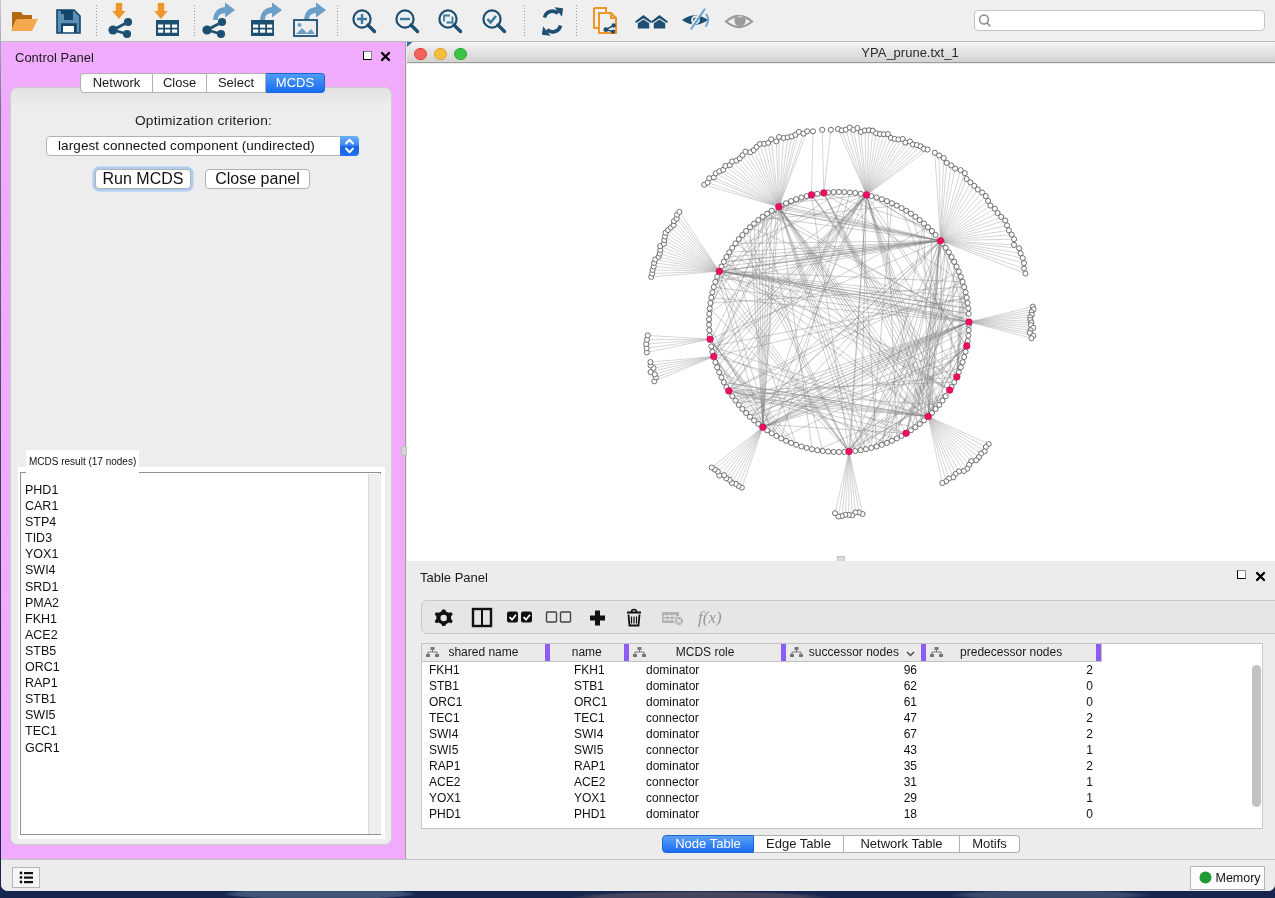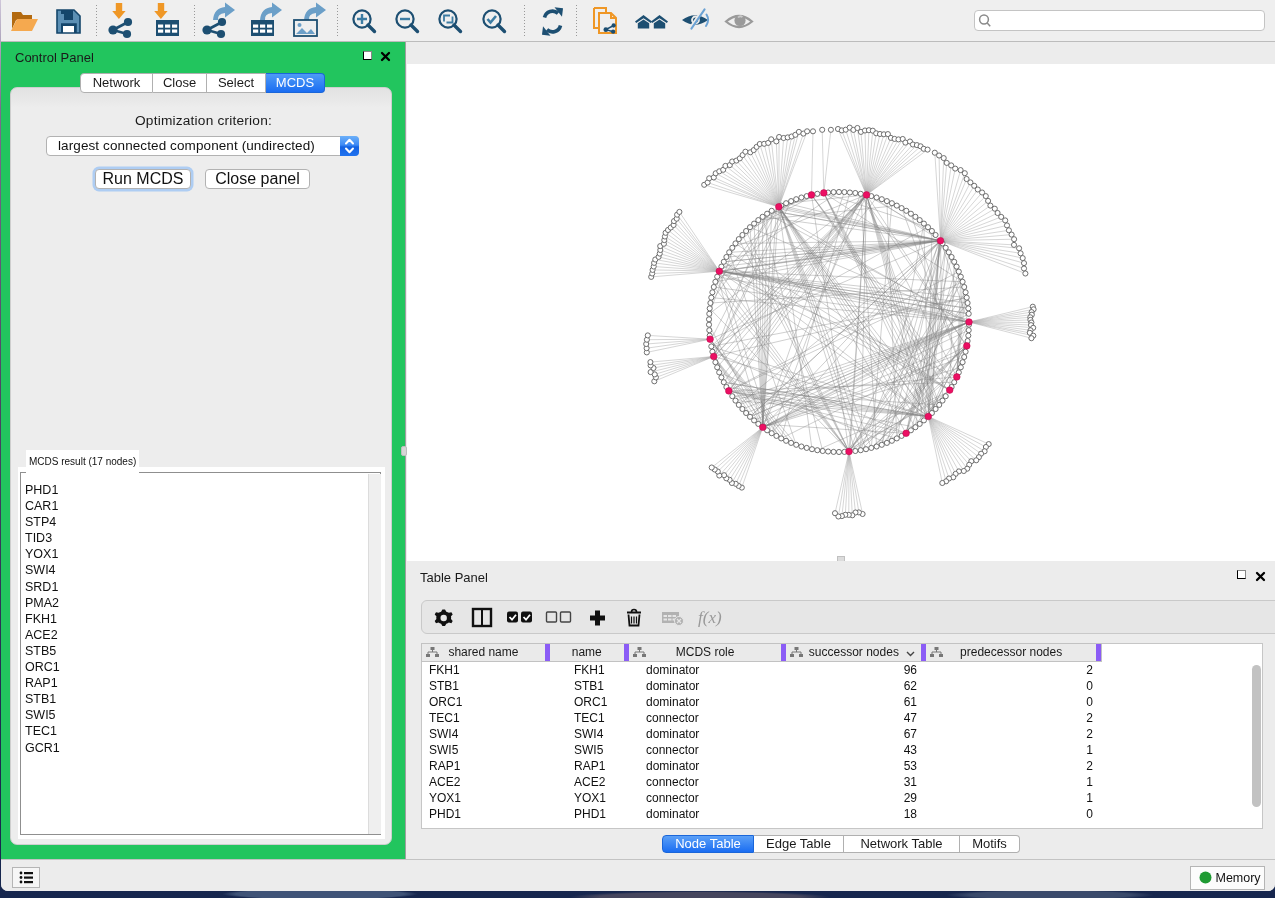--- a/index.html
+++ b/index.html
@@ -1,21 +1,21 @@
 <!DOCTYPE html>
 <html><head><meta charset="utf-8"><style>
 *{margin:0;padding:0;box-sizing:border-box}
 html,body{width:1275px;height:898px;overflow:hidden}
 body{font-family:"Liberation Sans",sans-serif;background:radial-gradient(140px 8px at 320px 894px,#3f5377 0 60%,transparent 70%),radial-gradient(200px 9px at 700px 897px,#46465e 0 50%,transparent 65%),radial-gradient(160px 8px at 1050px 895px,#3a4a6b 0 50%,transparent 65%),linear-gradient(180deg,#cfc7da 0%,#7a6e8e 12%,#4a4563 45%,#1d2c50 80%,#16264e 100%);position:relative}
 #win{position:absolute;left:1px;top:0;width:1274px;height:891px;background:#ececec;border-radius:0 0 7px 7px;overflow:hidden}
 .abs{position:absolute}
 #toolbar{position:absolute;left:0;top:0;width:1274px;height:42px;background:#efefef;border-bottom:1px solid #bcbcbc}
 .vsep{position:absolute;top:5px;height:32px;width:1px;background-image:repeating-linear-gradient(180deg,#999 0 1px,transparent 1px 3px)}
 #search{position:absolute;left:973px;top:10px;width:291px;height:21px;background:#fff;border:1px solid #c4c4c4;border-radius:4px}
-#cp{position:absolute;left:0;top:42px;width:405px;height:817px;background:#22c55e;border-right:1px solid #9f9f9f}
+#cp{position:absolute;left:0;top:42px;width:405px;height:817px;background:#f0abfc;border-right:1px solid #9f9f9f}
 .titletxt{font-size:13px;color:#1a1a1a}
 .floatbox{position:absolute;width:9px;height:9px;border:1.5px solid #000;border-right-color:#888;border-top-color:#888;background:#fff}
 #tabs{position:absolute;left:79px;top:31px;height:20px;display:flex}
 .seg{height:20px;border:1px solid #b0b0b0;border-left:none;background:#fff;font-size:13px;color:#1a1a1a;text-align:center;line-height:18px}
 .seg.first{border-left:1px solid #b0b0b0;border-radius:4px 0 0 4px}
 .seg.last{border-radius:0 4px 4px 0}
 .seg.sel{background:linear-gradient(180deg,#4f9bf6,#1a6df2);border-color:#1a66d9;color:#fff}
 #pane{position:absolute;left:9px;top:45px;width:382px;height:758px;border:1px solid #cecece;border-radius:7px;background:linear-gradient(180deg,#e2e2e2 0,#e9e9e9 13px,#ededed 20px)}
 #optlbl{position:absolute;left:0;top:113px;width:405px;text-align:center;font-size:13.7px;color:#1a1a1a;letter-spacing:0.2px}
 #combo{position:absolute;left:45px;top:136px;width:313px;height:20px;background:#fff;border:1px solid #b2b2b2;border-radius:4px;font-size:13.5px;color:#111;line-height:18px;padding-left:11px;letter-spacing:0.1px}
@@ -207,20 +207,29 @@
         <div>STB5</div>
         <div>ORC1</div>
         <div>RAP1</div>
         <div>STB1</div>
         <div>SWI5</div>
         <div>TEC1</div>
         <div>GCR1</div>
       </div>
     </div>
     <div class="abs" style="left:400px;top:446px;width:6px;height:10px;background:#d6d6d6;border:1px solid #bdbdbd;border-radius:2px"></div>
+    <div id="nettitle">
+      <svg class="abs" style="left:0;top:0" width="6" height="5">
+        <path d="M0 0 h5.5 L0 5 z" fill="#3a6cb2"></path>
+      </svg>
+      <div class="light" style="left:7px;background:#f4645c;border:0.5px solid #dd4840"></div>
+      <div class="light" style="left:27px;background:#f6bd40;border:0.5px solid #dfa32e"></div>
+      <div class="light" style="left:47px;background:#3cc446;border:0.5px solid #2aa834"></div>
+      <div id="ntxt">YPA_prune.txt_1</div>
+    </div>
     <div id="canvas"><svg width="870" height="498" viewBox="0 0 870 498">
         <path d="M371.8 142.8L297.2 120.8M371.8 142.8L300.6 118.5M371.8 142.8L302.2 114.3M371.8 142.8L306.8 113.4M371.8 142.8L308.7 109.3M371.8 142.8L312.3 107.3M371.8 142.8L316.2 105.8M371.8 142.8L318.4 101.9M371.8 142.8L322.8 101.1M371.8 142.8L325.2 97.5M371.8 142.8L329.4 96.6M371.8 142.8L332.8 94.4M371.8 142.8L335.6 91.1M371.8 142.8L338.4 87.7M371.8 142.8L343.3 88.3M371.8 142.8L346.7 86.1M371.8 142.8L349.6 82.9M371.8 142.8L352.8 80.0M371.8 142.8L357.2 79.8M371.8 142.8L361.2 78.9M371.8 142.8L364.2 75.3M371.8 142.8L369.3 77.4M371.8 142.8L372.1 73.0M371.8 142.8L376.6 74.0M371.8 142.8L380.7 73.4M371.8 142.8L384.6 72.5M371.8 142.8L388.4 70.8M371.8 142.8L391.9 67.9M371.8 142.8L396.4 69.6M371.8 142.8L400.1 67.3M404.5 130.9L406.0 67.3M416.8 128.9L415.2 65.8M416.8 128.9L423.9 65.8M459.5 130.9L431.0 65.0M459.5 130.9L434.8 66.4M459.5 130.9L438.7 65.7M459.5 130.9L442.7 63.6M459.5 130.9L446.4 65.9M459.5 130.9L450.4 64.0M459.5 130.9L453.9 67.9M459.5 130.9L458.0 66.5M459.5 130.9L461.9 66.2M459.5 130.9L465.8 66.7M459.5 130.9L469.2 69.3M459.5 130.9L473.0 70.0M459.5 130.9L476.9 70.3M459.5 130.9L480.9 70.1M459.5 130.9L483.9 73.9M459.5 130.9L487.6 74.9M459.5 130.9L491.5 75.4M459.5 130.9L495.7 75.0M459.5 130.9L498.4 78.6M459.5 130.9L503.0 77.5M459.5 130.9L505.9 80.5M459.5 130.9L509.9 81.1M459.5 130.9L513.6 82.3M459.5 130.9L516.7 84.8M459.5 130.9L520.6 85.6M533.5 176.7L527.8 88.7M533.5 176.7L532.1 91.5M533.5 176.7L536.7 94.1M533.5 176.7L539.7 98.9M533.5 176.7L544.2 101.4M533.5 176.7L548.2 104.6M533.5 176.7L553.6 106.1M533.5 176.7L557.8 109.2M533.5 176.7L559.6 115.0M533.5 176.7L563.4 118.4M533.5 176.7L567.2 121.8M533.5 176.7L570.8 125.5M533.5 176.7L575.1 128.5M533.5 176.7L578.8 132.1M533.5 176.7L581.1 136.9M533.5 176.7L583.4 141.6M533.5 176.7L587.8 144.7M533.5 176.7L590.6 149.0M533.5 176.7L594.2 152.9M533.5 176.7L598.2 156.4M533.5 176.7L600.0 161.4M533.5 176.7L601.9 166.3M533.5 176.7L604.6 170.6M533.5 176.7L607.1 175.2M533.5 176.7L607.0 180.9M533.5 176.7L612.1 184.3M533.5 176.7L613.6 189.3M533.5 176.7L615.7 194.1M533.5 176.7L617.0 199.1M533.5 176.7L617.0 204.5M533.5 176.7L618.4 209.5M562.0 258.0L625.8 242.7M562.0 258.0L626.6 245.3M562.0 258.0L624.6 248.1M562.0 258.0L624.8 250.7M562.0 258.0L623.3 253.3M562.0 258.0L623.4 255.9M562.0 258.0L624.4 258.5M562.0 258.0L624.0 261.1M562.0 258.0L626.2 263.8M562.0 258.0L623.5 266.3M562.0 258.0L622.8 268.8M562.0 258.0L626.3 271.7M562.0 258.0L624.4 274.2M312.3 207.2L244.2 212.9M312.3 207.2L245.2 209.5M312.3 207.2L245.6 205.9M312.3 207.2L246.7 202.5M312.3 207.2L247.1 198.9M312.3 207.2L248.3 195.5M312.3 207.2L251.6 192.9M312.3 207.2L252.7 189.6M312.3 207.2L253.3 186.0M312.3 207.2L253.2 182.1M312.3 207.2L256.9 179.8M312.3 207.2L257.3 176.1M312.3 207.2L257.9 172.5M312.3 207.2L258.6 168.8M312.3 207.2L261.0 166.0M312.3 207.2L263.8 163.5M312.3 207.2L266.6 161.0M312.3 207.2L267.0 157.1M312.3 207.2L269.7 154.7M312.3 207.2L270.1 150.7M312.3 207.2L272.4 147.9M303.1 275.2L239.8 288.4M303.1 275.2L239.6 284.2M303.1 275.2L239.2 280.0M303.1 275.2L239.9 275.7M303.1 275.2L240.8 271.4M306.7 292.5L247.3 317.3M306.7 292.5L248.9 313.4M306.7 292.5L247.7 310.4M306.7 292.5L243.6 308.1M306.7 292.5L246.5 304.0M306.7 292.5L243.6 301.4M306.7 292.5L243.4 298.1M355.8 363.3L334.8 423.6M355.8 363.3L331.6 421.9M355.8 363.3L328.7 419.8M355.8 363.3L324.9 419.0M355.8 363.3L322.6 415.8M355.8 363.3L319.3 414.3M355.8 363.3L317.1 411.2M355.8 363.3L312.3 411.5M355.8 363.3L310.8 407.5M355.8 363.3L307.7 405.5M355.8 363.3L304.7 403.5M442.0 387.6L455.6 450.0M442.0 387.6L451.9 448.4M442.0 387.6L448.5 448.5M442.0 387.6L445.3 451.3M442.0 387.6L441.8 450.9M442.0 387.6L438.3 450.8M442.0 387.6L434.9 452.1M442.0 387.6L431.4 452.5M442.0 387.6L428.0 449.2M521.3 352.5L581.7 380.1M521.3 352.5L578.9 383.0M521.3 352.5L577.6 387.3M521.3 352.5L574.1 389.7M521.3 352.5L571.9 393.2M521.3 352.5L569.2 396.3M521.3 352.5L564.3 397.2M521.3 352.5L562.2 400.8M521.3 352.5L560.2 404.7M521.3 352.5L556.8 407.0M521.3 352.5L551.9 407.4M521.3 352.5L548.6 409.9M521.3 352.5L546.2 413.3M521.3 352.5L542.0 414.5M521.3 352.5L539.1 417.3M521.3 352.5L535.3 419.0" fill="none" stroke="#b0b0b0" stroke-width="0.7" opacity="0.75"></path>
         <path d="M371.8 142.8L464.3 383.9M371.8 142.8L459.0 385.2M371.8 142.8L453.7 386.2M371.8 142.8L448.3 387.0M371.8 142.8L528.6 345.0M371.8 142.8L524.9 349.0M371.8 142.8L521.0 352.8M371.8 142.8L516.9 356.4M371.8 142.8L512.7 359.9M371.8 142.8L508.4 363.2M371.8 142.8L325.3 183.8M371.8 142.8L303.4 277.0M371.8 142.8L405.0 385.2M371.8 142.8L306.8 223.0M371.8 142.8L426.6 128.1M371.8 142.8L303.4 239.0M404.5 130.9L547.2 318.2M404.5 130.9L544.6 323.0M404.5 130.9L541.8 327.7M404.5 130.9L351.3 156.1M416.8 128.9L532.2 340.9M416.8 128.9L528.6 345.0M416.8 128.9L524.9 349.0M416.8 128.9L521.0 163.2M416.8 128.9L555.6 217.8M459.5 130.9L310.2 303.3M459.5 130.9L308.4 298.2M459.5 130.9L306.8 293.0M459.5 130.9L305.4 287.7M459.5 130.9L304.3 282.4M459.5 130.9L532.2 340.9M459.5 130.9L528.6 345.0M459.5 130.9L524.9 349.0M459.5 130.9L521.0 352.8M459.5 130.9L516.9 356.4M459.5 130.9L442.9 387.5M459.5 130.9L316.8 318.2M459.5 130.9L319.4 323.0M459.5 130.9L325.3 183.8M459.5 130.9L528.6 171.0M459.5 130.9L559.7 282.4M459.5 130.9L302.3 249.8M459.5 130.9L314.4 313.4M459.5 130.9L379.1 139.2M459.5 130.9L453.7 386.2M533.5 176.7L516.9 356.4M533.5 176.7L512.7 359.9M533.5 176.7L508.4 363.2M533.5 176.7L314.4 202.6M533.5 176.7L316.8 197.8M533.5 176.7L319.4 193.0M533.5 176.7L364.7 146.8M533.5 176.7L369.4 144.1M533.5 176.7L374.2 141.6M533.5 176.7L379.1 139.2M533.5 176.7L308.4 217.8M533.5 176.7L312.2 207.6M533.5 176.7L316.8 197.8M533.5 176.7L322.2 188.3M533.5 176.7L328.5 179.4M533.5 176.7L355.6 152.8M533.5 176.7L364.7 146.8M533.5 176.7L343.0 352.8M533.5 176.7L464.3 132.1M533.5 176.7L535.5 336.6M533.5 176.7L331.8 340.9M533.5 176.7L562.0 260.7M533.5 176.7L489.8 374.4M533.5 176.7L364.7 369.2M533.5 176.7L343.0 352.8M533.5 176.7L310.2 212.7M533.5 176.7L557.2 223.0M533.5 176.7L553.8 212.7M562.0 258.0L304.3 233.6M562.0 258.0L306.8 223.0M562.0 258.0L310.2 212.7M562.0 258.0L314.4 202.6M562.0 258.0L347.1 356.4M562.0 258.0L343.0 352.8M562.0 258.0L339.1 349.0M562.0 258.0L335.4 345.0M562.0 258.0L331.8 340.9M562.0 258.0L328.5 336.6M562.0 258.0L479.9 378.9M562.0 258.0L343.0 163.2M562.0 258.0L343.0 352.8M562.0 258.0L351.3 359.9M562.0 258.0L521.0 352.8M562.0 258.0L360.1 149.7M312.3 207.2L559.7 233.6M312.3 207.2L560.6 239.0M312.3 207.2L561.3 244.4M312.3 207.2L561.7 249.8M312.3 207.2L562.0 255.3M312.3 207.2L561.3 244.4M312.3 207.2L561.7 249.8M312.3 207.2L432.0 128.0M312.3 207.2L364.7 369.2M312.3 207.2L532.2 175.1M312.3 207.2L555.6 217.8M303.1 275.2L389.2 380.8M303.1 275.2L384.1 378.9M303.1 275.2L379.1 376.8M303.1 275.2L374.2 374.4M303.1 275.2L316.8 318.2M303.1 275.2L305.4 228.3M306.7 292.5L374.2 374.4M306.7 292.5L364.7 369.2M306.7 292.5L355.6 363.2M306.7 292.5L347.1 356.4M306.7 292.5L360.1 149.7M306.7 292.5L379.1 139.2M306.7 292.5L559.7 233.6M306.7 292.5L459.0 130.8M321.8 326.9L508.4 363.2M321.8 326.9L499.3 369.2M321.8 326.9L489.8 374.4M321.8 326.9L551.8 207.6M321.8 326.9L555.6 217.8M321.8 326.9L547.2 318.2M321.8 326.9L532.2 340.9M321.8 326.9L469.6 133.5M355.8 363.3L343.0 163.2M355.8 363.3L347.1 159.6M355.8 363.3L351.3 156.1M355.8 363.3L355.6 152.8M355.8 363.3L360.1 149.7M355.8 363.3L364.7 146.8M355.8 363.3L369.4 144.1M355.8 363.3L561.7 266.2M355.8 363.3L560.6 277.0M355.8 363.3L558.6 287.7M355.8 363.3L302.0 260.7M355.8 363.3L553.8 303.3M355.8 363.3L437.4 128.1M355.8 363.3L562.0 260.7M355.8 363.3L557.2 293.0M355.8 363.3L561.7 249.8M355.8 363.3L310.2 212.7M442.0 387.6L306.8 223.0M442.0 387.6L308.4 217.8M442.0 387.6L310.2 212.7M442.0 387.6L312.2 207.6M442.0 387.6L555.6 217.8M442.0 387.6L558.6 228.3M442.0 387.6L560.6 239.0M442.0 387.6L553.8 212.7M442.0 387.6L331.8 175.1M442.0 387.6L339.1 167.0M442.0 387.6L541.8 327.7M442.0 387.6L302.7 244.4M442.0 387.6L335.4 171.0M521.3 352.5L328.5 336.6M521.3 352.5L325.3 332.2M521.3 352.5L322.2 327.7M521.3 352.5L319.4 323.0M521.3 352.5L316.8 318.2M521.3 352.5L516.9 159.6M521.3 352.5L524.9 167.0M521.3 352.5L532.2 175.1M521.3 352.5L538.7 183.8M521.3 352.5L304.3 282.4M521.3 352.5L541.8 188.3M521.3 352.5L316.8 318.2M521.3 352.5L316.8 197.8M521.3 352.5L560.6 277.0M521.3 352.5L560.6 277.0M499.1 369.3L538.7 183.8M499.1 369.3L544.6 193.0M499.1 369.3L549.6 202.6M499.1 369.3L553.8 212.7M499.1 369.3L305.4 287.7M499.1 369.3L544.6 323.0M499.1 369.3L351.3 359.9M559.8 281.9L453.7 386.2M559.8 281.9L448.3 387.0M559.8 281.9L442.9 387.5M559.8 281.9L437.4 387.9M559.8 281.9L453.7 129.8M559.8 281.9L374.2 374.4M549.8 312.9L553.8 212.7M549.8 312.9L555.6 217.8M549.8 312.9L557.2 223.0M549.8 312.9L558.6 228.3M549.8 312.9L453.7 129.8M549.8 312.9L325.3 332.2M542.7 326.1L312.2 207.6M542.7 326.1L316.8 197.8M542.7 326.1L322.2 188.3M542.7 326.1L328.5 179.4M542.7 326.1L547.2 197.8M371.8 142.8L533.5 176.7M371.8 142.8L355.8 363.3M371.8 142.8L521.3 352.5M459.5 130.9L355.8 363.3M459.5 130.9L442.0 387.6M533.5 176.7L312.3 207.2M533.5 176.7L355.8 363.3M533.5 176.7L442.0 387.6M562.0 258.0L312.3 207.2M562.0 258.0L355.8 363.3M312.3 207.2L521.3 352.5M416.8 128.9L521.3 352.5M404.5 130.9L442.0 387.6M306.7 292.5L521.3 352.5M303.1 275.2L533.5 176.7M321.8 326.9L459.5 130.9M499.1 369.3L371.8 142.8M549.8 312.9L312.3 207.2M532.2 175.1L474.8 380.8M464.3 383.9L484.9 139.2M553.8 303.3L464.3 383.9M559.7 233.6L304.3 282.4M479.9 378.9L312.2 308.4M562.0 260.7L364.7 146.8M339.1 167.0L410.3 129.8M322.2 188.3L389.2 380.8M535.5 179.4L453.7 386.2M503.9 149.7L553.8 303.3M304.3 282.4L521.0 163.2M469.6 382.5L453.7 129.8M535.5 179.4L479.9 378.9M532.2 175.1L524.9 349.0M516.9 159.6L474.8 380.8M557.2 223.0L303.4 239.0M442.9 128.5L374.2 374.4M384.1 137.1L306.8 293.0M469.6 382.5L559.7 233.6M489.8 141.6L351.3 156.1M503.9 366.3L551.8 207.6M560.6 277.0L474.8 380.8M494.6 144.1L553.8 303.3M541.8 327.7L410.3 386.2M415.7 387.0L355.6 152.8M538.7 332.2L437.4 387.9M302.3 249.8L328.5 179.4M555.6 298.2L464.3 383.9M364.7 369.2L453.7 129.8M489.8 374.4L479.9 137.1" fill="none" stroke="#828282" stroke-width="0.7" opacity="0.55"></path>
         <g fill="#fff" stroke="#606060" stroke-width="0.9">
           <circle cx="432.0" cy="128.0" r="2.55"></circle>
           <circle cx="437.4" cy="128.1" r="2.55"></circle>
           <circle cx="442.9" cy="128.5" r="2.55"></circle>
           <circle cx="448.3" cy="129.0" r="2.55"></circle>
           <circle cx="453.7" cy="129.8" r="2.55"></circle>
           <circle cx="464.3" cy="132.1" r="2.55"></circle>
@@ -668,21 +677,21 @@
           <span class="abs" style="left:7px">SWI5</span>
           <span class="abs" style="left:152px">SWI5</span>
           <span class="abs" style="left:224px">connector</span>
           <span class="abs" style="left:420px;width:75px;text-align:right">43</span>
           <span class="abs" style="left:600px;width:71px;text-align:right">1</span>
         </div>
         <div class="trow" style="top:96px">
           <span class="abs" style="left:7px">RAP1</span>
           <span class="abs" style="left:152px">RAP1</span>
           <span class="abs" style="left:224px">dominator</span>
-          <span class="abs" style="left:420px;width:75px;text-align:right">53</span>
+          <span class="abs" style="left:420px;width:75px;text-align:right">35</span>
           <span class="abs" style="left:600px;width:71px;text-align:right">2</span>
         </div>
         <div class="trow" style="top:112px">
           <span class="abs" style="left:7px">ACE2</span>
           <span class="abs" style="left:152px">ACE2</span>
           <span class="abs" style="left:224px">connector</span>
           <span class="abs" style="left:420px;width:75px;text-align:right">31</span>
           <span class="abs" style="left:600px;width:71px;text-align:right">1</span>
         </div>
         <div class="trow" style="top:128px">

